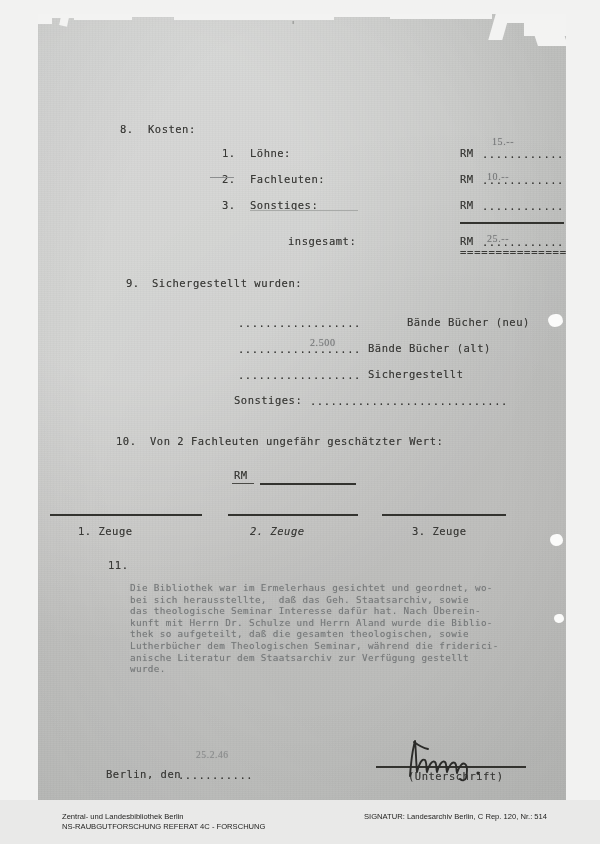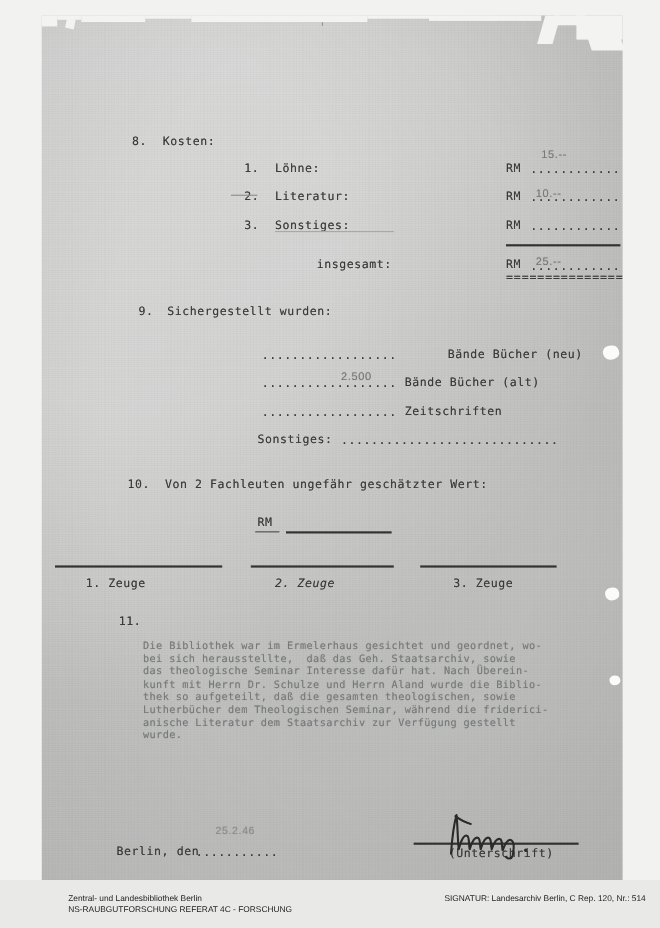--- a/index.html
+++ b/index.html
@@ -54,21 +54,21 @@
   }
   .ln{position:absolute;white-space:pre;font-size:10.5px;letter-spacing:.5px;line-height:1;}
   
   .typed{
     color:#3a3a37;
     text-shadow:0 0 .6px rgba(60,60,58,.55);
   }
   .vfaint{color:#8d908d;text-shadow:0 0 .8px rgba(150,152,150,.45);}
   
   .pencil{
-    font-family:Liberation Sans, sans-serif;
+    font-family:Liberation Serif, serif;
     color:#77797a;font-size:10px;letter-spacing:.6px;
     text-shadow:0 0 .8px rgba(130,132,134,.6);
   }
   .rule{position:absolute;background:#33332f;height:1px;}
   .rule.thin{height:1px;background:#4a4a46;}
 
   
   .para{
     position:absolute;white-space:pre;font-size:9.3px;letter-spacing:.35px;
     line-height:11.6px;
@@ -123,21 +123,21 @@
       <div class="ln typed" style="left:82px;top:110px;">8.</div>
       <div class="ln typed" style="left:110px;top:110px;">Kosten:</div>
 
       <div class="ln typed" style="left:184px;top:134px;">1.</div>
       <div class="ln typed" style="left:212px;top:134px;">Löhne:</div>
       <div class="ln typed" style="left:422px;top:134px;">RM</div>
       <div class="ln typed" style="left:444px;top:135px;">............</div>
       <div class="pencil" style="position:absolute;left:454px;top:122px;">15.--</div>
 
       <div class="ln typed" style="left:184px;top:160px;">2.</div>
-      <div class="ln typed" style="left:212px;top:160px;">Literatur:</div>
+      <div class="ln typed" style="left:212px;top:160px;">Fachleuten:</div>
       <div class="ln typed" style="left:422px;top:160px;">RM</div>
       <div class="ln typed" style="left:444px;top:161px;">............</div>
       <div class="pencil" style="position:absolute;left:449px;top:157px;">10.--</div>
 
       <div class="rule" style="left:172px;top:163px;width:24px;height:1px;background:#8b8d8e;"></div>
 
       <div class="ln typed" style="left:184px;top:186px;">3.</div>
       <div class="ln typed" style="left:212px;top:186px;">Sonstiges:</div>
       <div class="ln typed" style="left:422px;top:186px;">RM</div>
       <div class="ln typed" style="left:444px;top:187px;">............</div>
@@ -156,21 +156,21 @@
       <div class="ln typed" style="left:114px;top:264px;">Sichergestellt wurden:</div>
 
       <div class="ln typed" style="left:200px;top:304px;">..................</div>
       <div class="ln typed" style="left:330px;top:303px;margin-left:39px;">Bände Bücher (neu)</div>
 
       <div class="ln typed" style="left:200px;top:330px;">..................</div>
       <div class="pencil" style="position:absolute;left:272px;top:323px;text-align:center;">2.500</div>
       <div class="ln typed" style="left:330px;top:329px;">Bände Bücher (alt)</div>
 
       <div class="ln typed" style="left:200px;top:356px;">..................</div>
-      <div class="ln typed" style="left:330px;top:355px;">Zeitschriften</div>
+      <div class="ln typed" style="left:330px;top:355px;">Sichergestellt</div>
 
       <div class="ln typed" style="left:196px;top:381px;">Sonstiges:</div>
       <div class="ln typed" style="left:272px;top:382px;">.............................</div>
 
       <div class="ln typed" style="left:78px;top:422px;">10.</div>
       <div class="ln typed" style="left:112px;top:422px;">Von 2 Fachleuten ungefähr geschätzter Wert:</div>
 
       <div class="ln typed" style="left:196px;top:456px;">RM</div>
       <div class="rule thin" style="left:194px;top:469px;width:22px;"></div>
       <div class="rule" style="left:222px;top:469px;width:96px;height:1.5px;"></div>
@@ -210,16 +210,16 @@
           <path d="M24 6 C28 9, 33 12, 38 13"></path>
         </g>
         <circle cx="88" cy="37" r="1.6" fill="#2b2b29"></circle>
       </svg>
     </div>
 
   </div>
 
   <div id="footer">
     <div class="credit" style="left:62px;top:12px;"><span>Zentral- und Landesbibliothek Berlin</span><br><span>NS-RAUBGUTFORSCHUNG REFERAT 4C - FORSCHUNG</span></div>
-    <div class="credit" style="left:364px;top:12px;margin-left:40px;">SIGNATUR: Landesarchiv Berlin, C Rep. 120, Nr.: 514</div>
+    <div class="credit" style="left:364px;top:12px;">SIGNATUR: Landesarchiv Berlin, C Rep. 120, Nr.: 514</div>
   </div>
 
 </div>
 
 </body></html>

